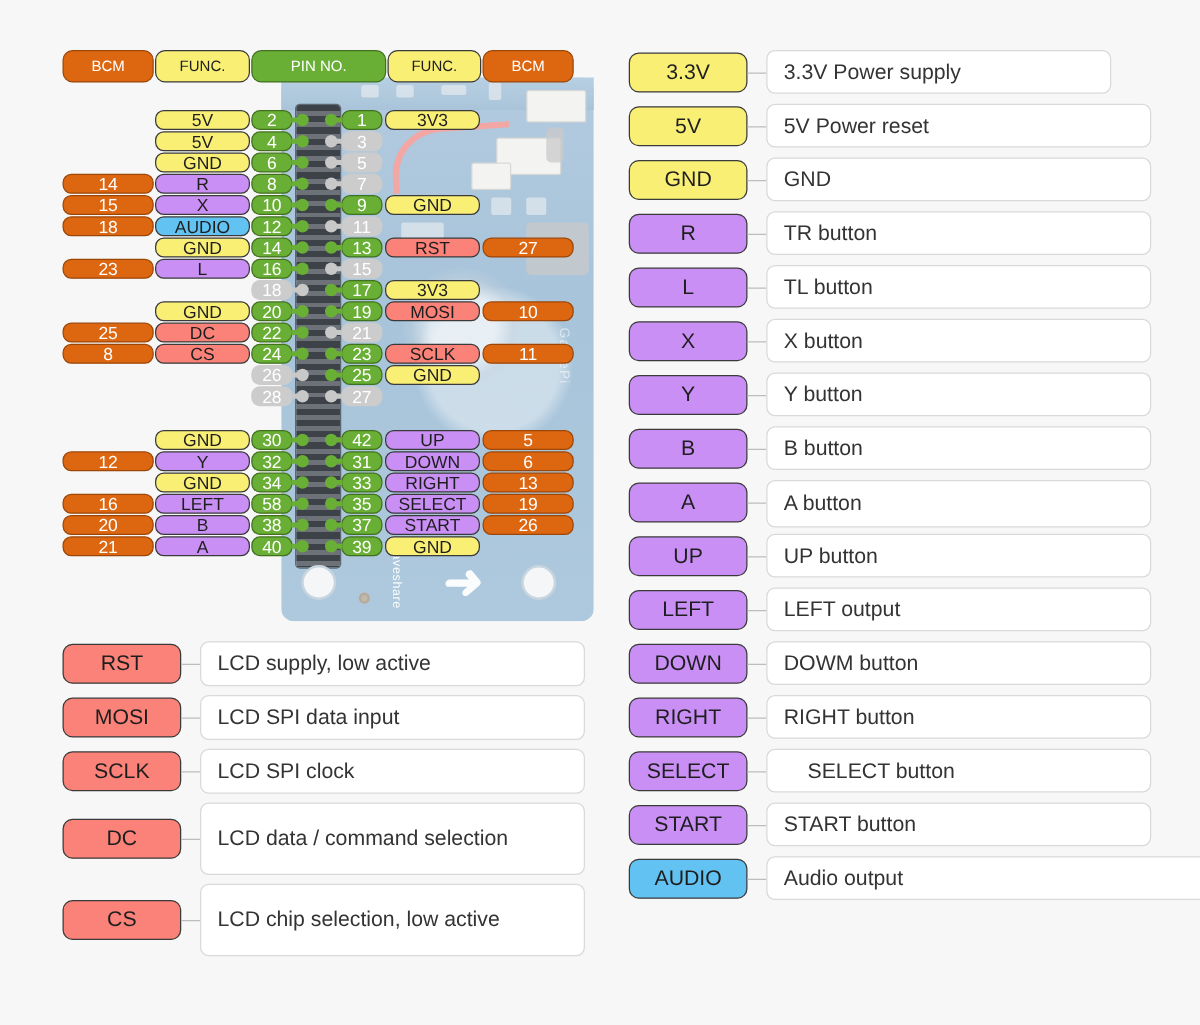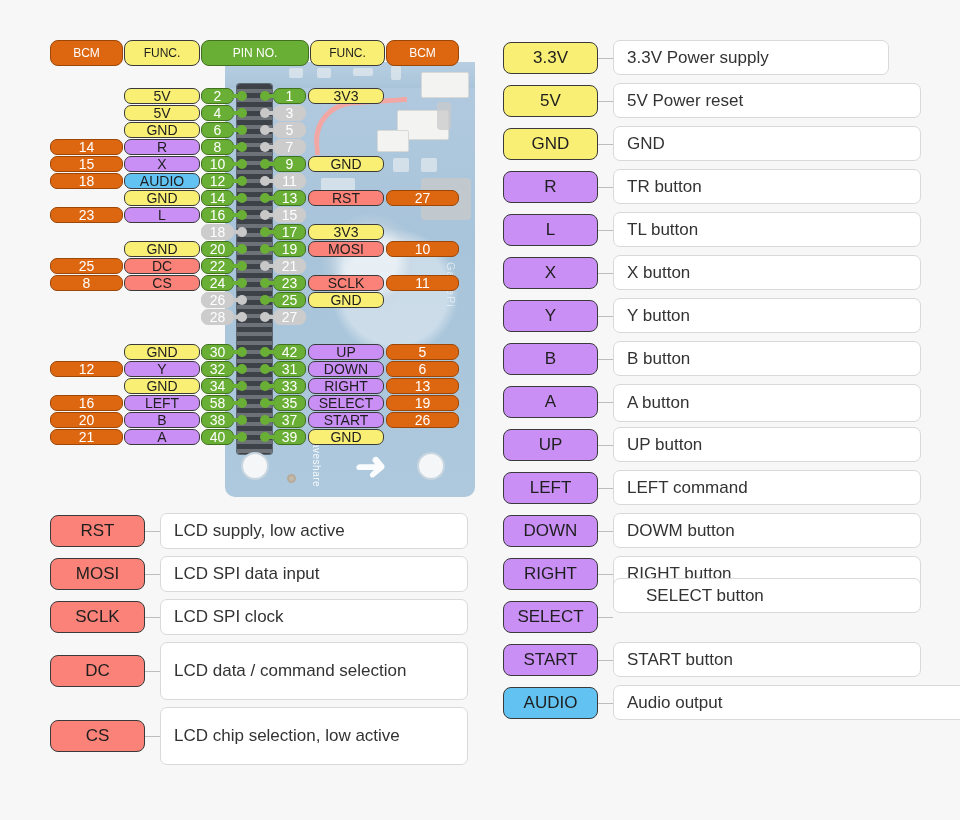--- a/index.html
+++ b/index.html
@@ -416,30 +416,30 @@
       <div class="legend-dash" style="left: 598px; top: 358.5px; width: 15px;"></div>
       <div class="legend-val" style="left: 613px; top: 341px; width: 308px; height: 35px;">B button</div>
       <div class="legend-key c-purple" style="left: 503px; top: 385.5px; width: 95px; height: 32px;">A</div>
       <div class="legend-dash" style="left: 598px; top: 401.5px; width: 15px;"></div>
       <div class="legend-val" style="left: 613px; top: 384px; width: 308px; height: 38px;">A button</div>
       <div class="legend-key c-purple" style="left: 503px; top: 428.5px; width: 95px; height: 32px;">UP</div>
       <div class="legend-dash" style="left: 598px; top: 444.5px; width: 15px;"></div>
       <div class="legend-val" style="left: 613px; top: 427px; width: 308px; height: 35px;">UP button</div>
       <div class="legend-key c-purple" style="left: 503px; top: 471.5px; width: 95px; height: 32px;">LEFT</div>
       <div class="legend-dash" style="left: 598px; top: 487.5px; width: 15px;"></div>
-      <div class="legend-val" style="left: 613px; top: 470px; width: 308px; height: 35px;">LEFT command</div>
+      <div class="legend-val" style="left: 613px; top: 470px; width: 308px; height: 35px;">LEFT output</div>
       <div class="legend-key c-purple" style="left: 503px; top: 514.5px; width: 95px; height: 32px;">DOWN</div>
       <div class="legend-dash" style="left: 598px; top: 530.5px; width: 15px;"></div>
       <div class="legend-val" style="left: 613px; top: 513px; width: 308px; height: 35px;">DOWM button</div>
       <div class="legend-key c-purple" style="left: 503px; top: 557.5px; width: 95px; height: 32px;">RIGHT</div>
       <div class="legend-dash" style="left: 598px; top: 573.5px; width: 15px;"></div>
       <div class="legend-val" style="left: 613px; top: 556px; width: 308px; height: 35px;">RIGHT button</div>
       <div class="legend-key c-purple" style="left: 503px; top: 600.5px; width: 95px; height: 32px;">SELECT</div>
       <div class="legend-dash" style="left: 598px; top: 616.5px; width: 15px;"></div>
-      <div class="legend-val" style="left: 613px; top: 578px; width: 308px; height: 35px; padding-left: 32px;">SELECT button</div>
+      <div class="legend-val" style="left: 613px; top: 599px; width: 308px; height: 35px; padding-left: 32px;">SELECT button</div>
       <div class="legend-key c-purple" style="left: 503px; top: 643.5px; width: 95px; height: 32px;">START</div>
       <div class="legend-dash" style="left: 598px; top: 659.5px; width: 15px;"></div>
       <div class="legend-val" style="left: 613px; top: 642px; width: 308px; height: 35px;">START button</div>
       <div class="legend-key c-blue" style="left: 503px; top: 686.5px; width: 95px; height: 32px;">AUDIO</div>
       <div class="legend-dash" style="left: 598px; top: 702.5px; width: 15px;"></div>
       <div class="legend-val" style="left: 613px; top: 685px; width: 364px; height: 35px;">Audio output</div>
     </div>
 
 </div>
 

